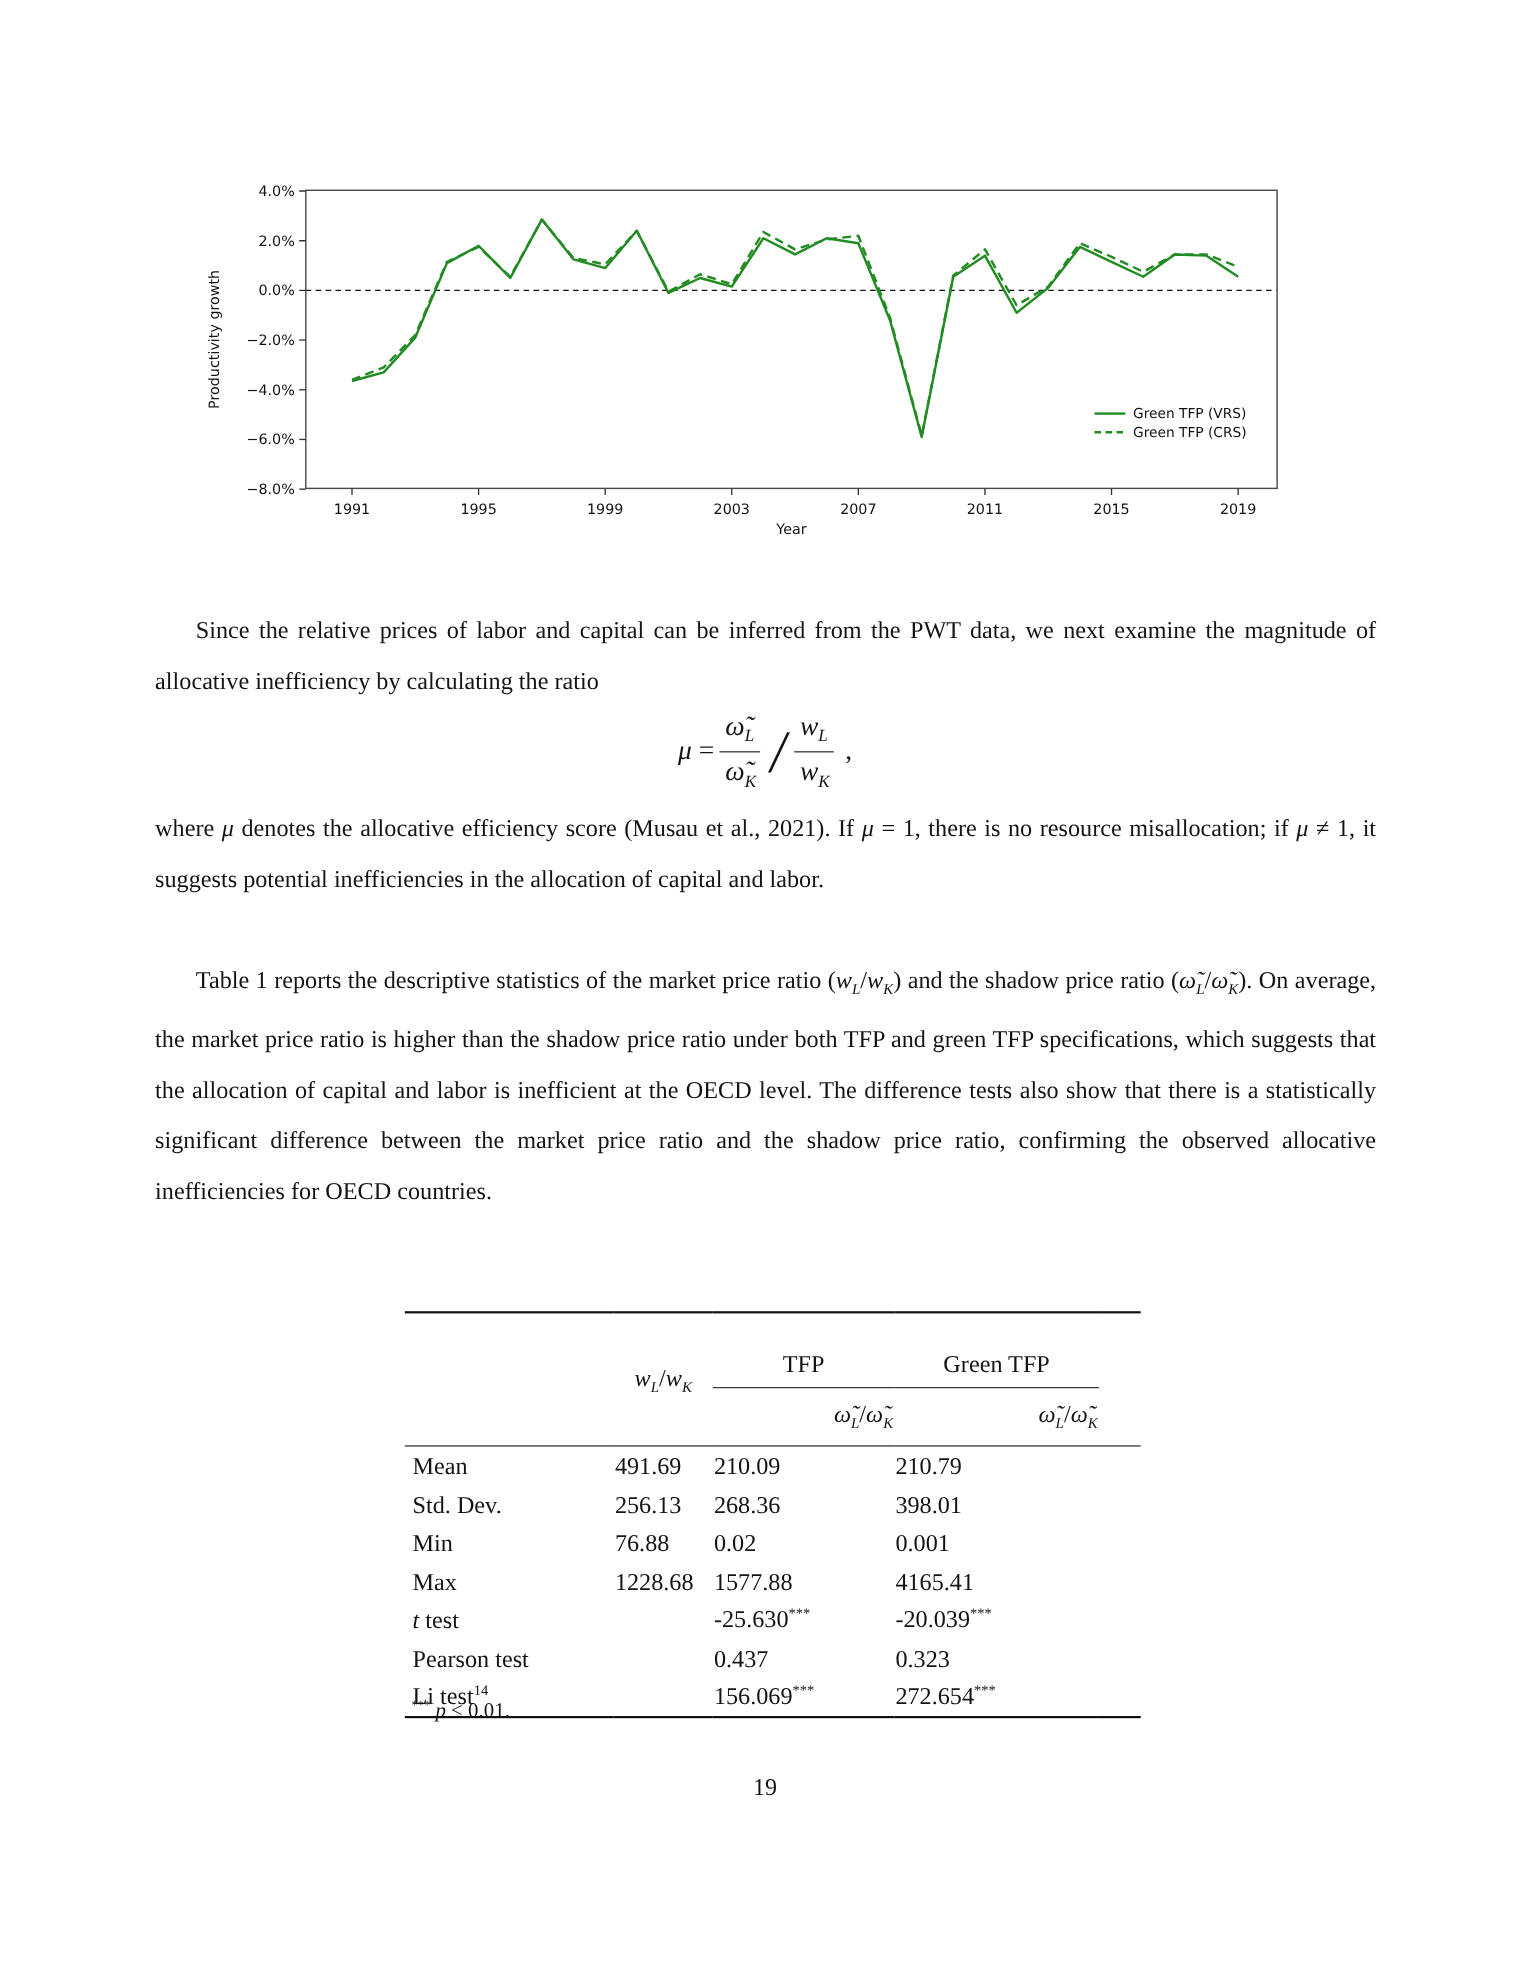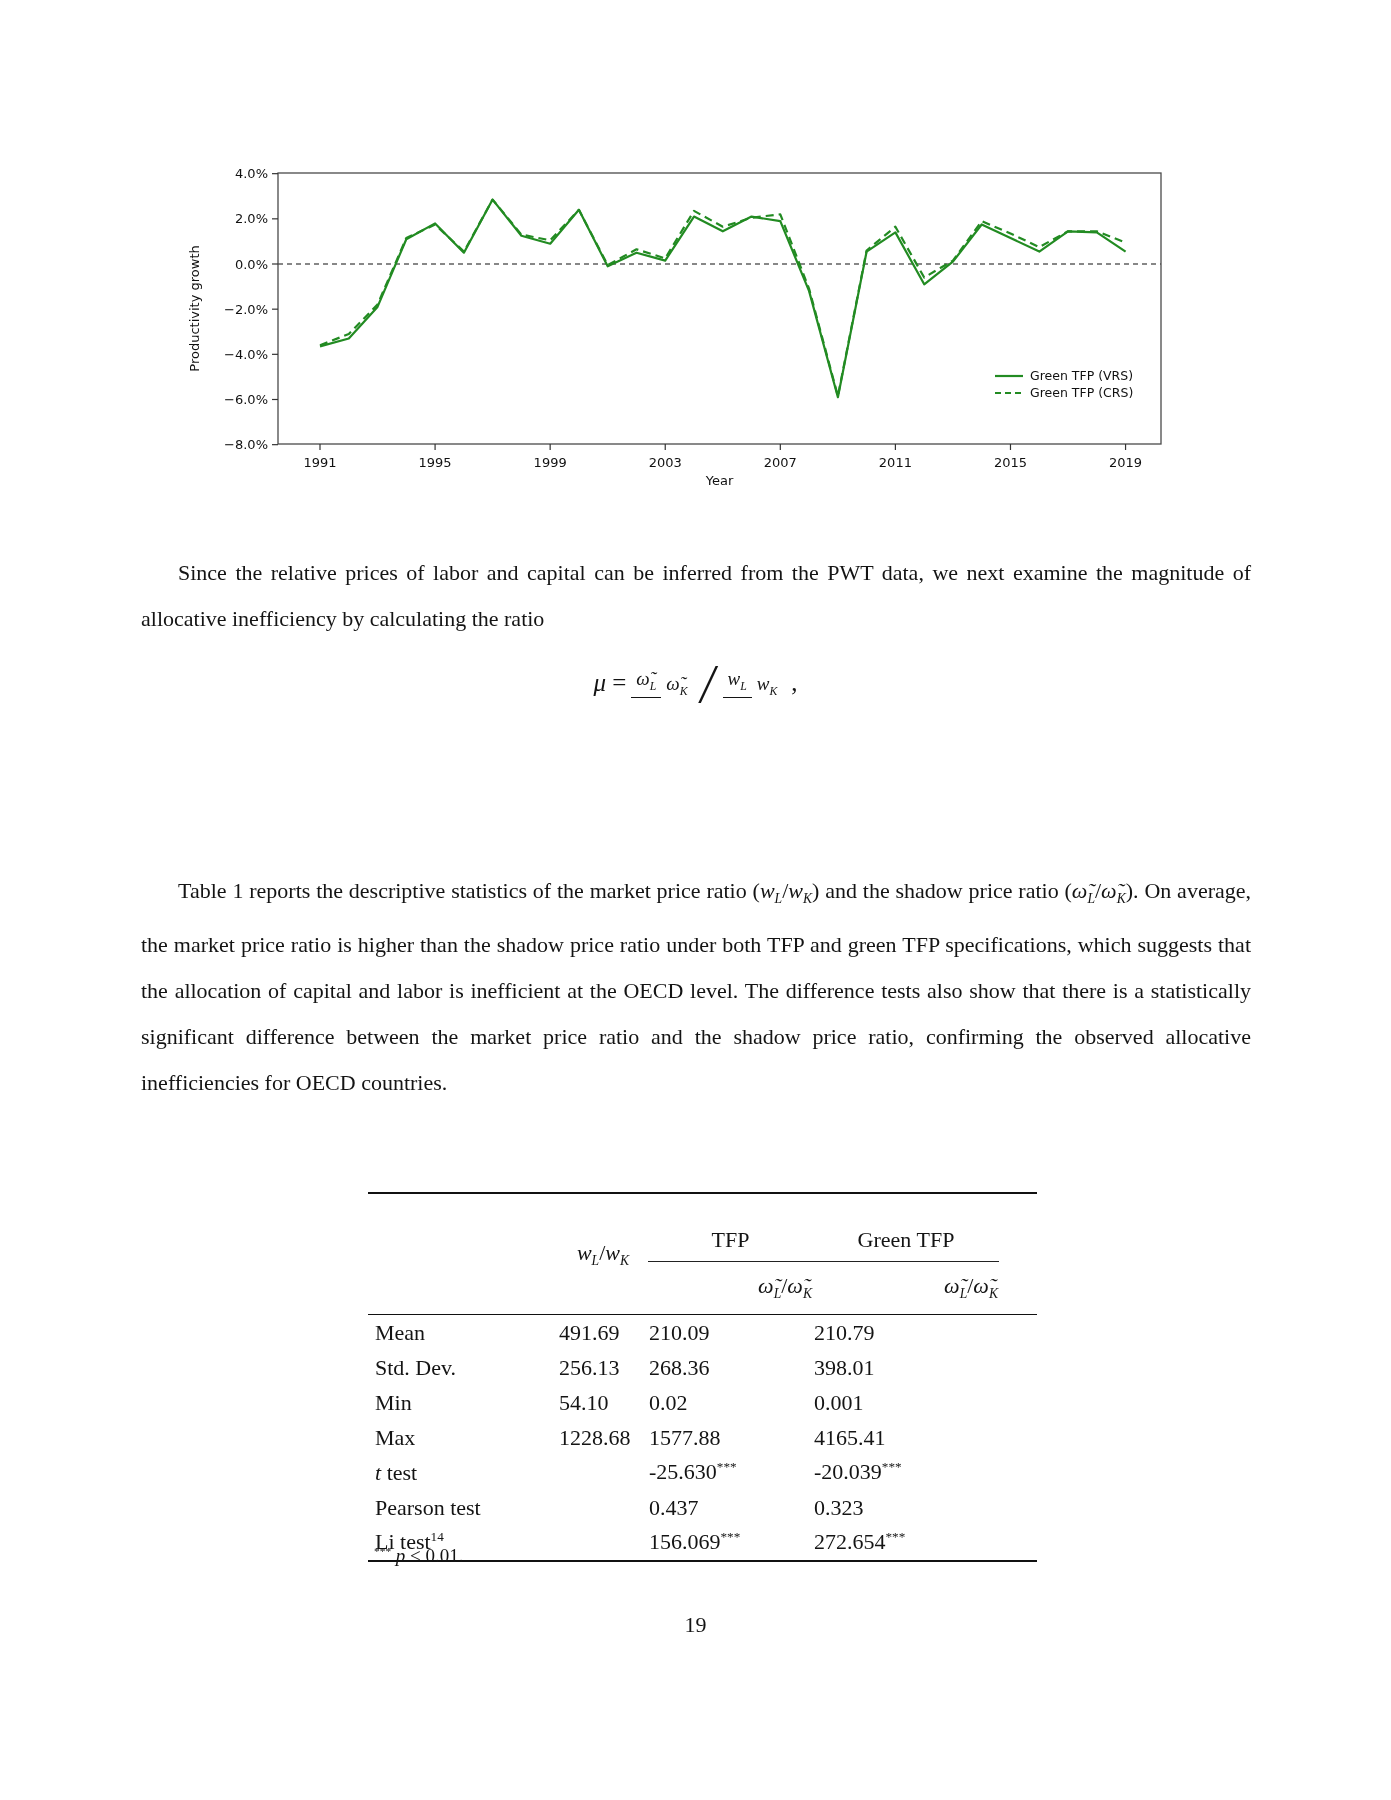--- a/index.html
+++ b/index.html
@@ -9,21 +9,21 @@
   .chart{left:183px;top:138px;}
   .fig-caption{left:0;top:502px;width:100%;text-align:center;font-size:22px;}
   .caption-label{font-weight:bold;}
   .para{left:141px;width:1110px;font-size:22px;line-height:46px;text-align:justify;}
   .indent{text-indent:37px;}
   .p1{top:550px;}
   .p2{top:730px;}
   .p3{top:868px;}
   .equation{left:0;top:638px;width:100%;height:90px;display:flex;justify-content:center;
             align-items:center;font-size:25px;}
-  .frac{display:inline-flex;flex-direction:row;align-items:flex-end;margin:0 5px;font-size:19px;}
+  .frac{display:inline-flex;flex-direction:column;align-items:flex-start;margin:0 5px;font-size:25px;}
   .frac .num{padding:0 5px 4px;border-bottom:1.6px solid #141414;}
   .frac .den{padding:4px 5px 0;}
   .eq-slash{font-size:50px;font-weight:400;transform:scaleY(1.1);margin:0 3px;font-style:italic;}
   .eq-comma{margin-left:4px;}
   i{font-style:italic;}
   sub{font-size:0.62em;}
   sup{font-size:0.6em;}
   .table-caption{left:0;top:1148px;width:100%;text-align:center;font-size:22px;}
   .tablewrap{left:368px;top:1192px;}
   table.stats{border-collapse:collapse;font-size:22px;border-top:2.4px solid #111;border-bottom:2.4px solid #111;}
@@ -99,20 +99,21 @@
       <span class="den"><i>ω̃<sub>K</sub></i></span>
     </span>
     <span class="eq-slash">/</span>
     <span class="frac">
       <span class="num"><i>w<sub>L</sub></i></span>
       <span class="den"><i>w<sub>K</sub></i></span>
     </span>
     <span class="eq-comma">,</span>
   </div>
 
+  <div class="abs para p2">where <i>μ</i> denotes the allocative efficiency score (Musau et al., 2021). If <i>μ</i> = 1, there is no resource misallocation; if <i>μ</i> ≠ 1, it suggests potential inefficiencies in the allocation of capital and labor.</div>
 
   <div class="abs para indent p3">Table 1 reports the descriptive statistics of the market price ratio (<i>w<sub>L</sub></i>/<i>w<sub>K</sub></i>) and the shadow price ratio (<i>ω̃<sub>L</sub></i>/<i>ω̃<sub>K</sub></i>). On average, the market price ratio is higher than the shadow price ratio under both TFP and green TFP specifications, which suggests that the allocation of capital and labor is inefficient at the OECD level. The difference tests also show that there is a statistically significant difference between the market price ratio and the shadow price ratio, confirming the observed allocative inefficiencies for OECD countries.</div>
 
 
   <div class="abs tablewrap">
     <table class="stats">
       <colgroup>
         <col style="width:190px">
           <col style="width:90px">
           <col style="width:165px">
@@ -144,21 +145,21 @@
           </tr>
           <tr>
             <td class="rowlabel">Std. Dev.</td>
             <td class="num">256.13</td>
             <td class="num">268.36</td>
             <td class="num">398.01</td>
             <td></td>
           </tr>
           <tr>
             <td class="rowlabel">Min</td>
-            <td class="num">54.10</td>
+            <td class="num">76.88</td>
             <td class="num">0.02</td>
             <td class="num">0.001</td>
             <td></td>
           </tr>
           <tr>
             <td class="rowlabel">Max</td>
             <td class="num">1228.68</td>
             <td class="num">1577.88</td>
             <td class="num">4165.41</td>
             <td></td>

